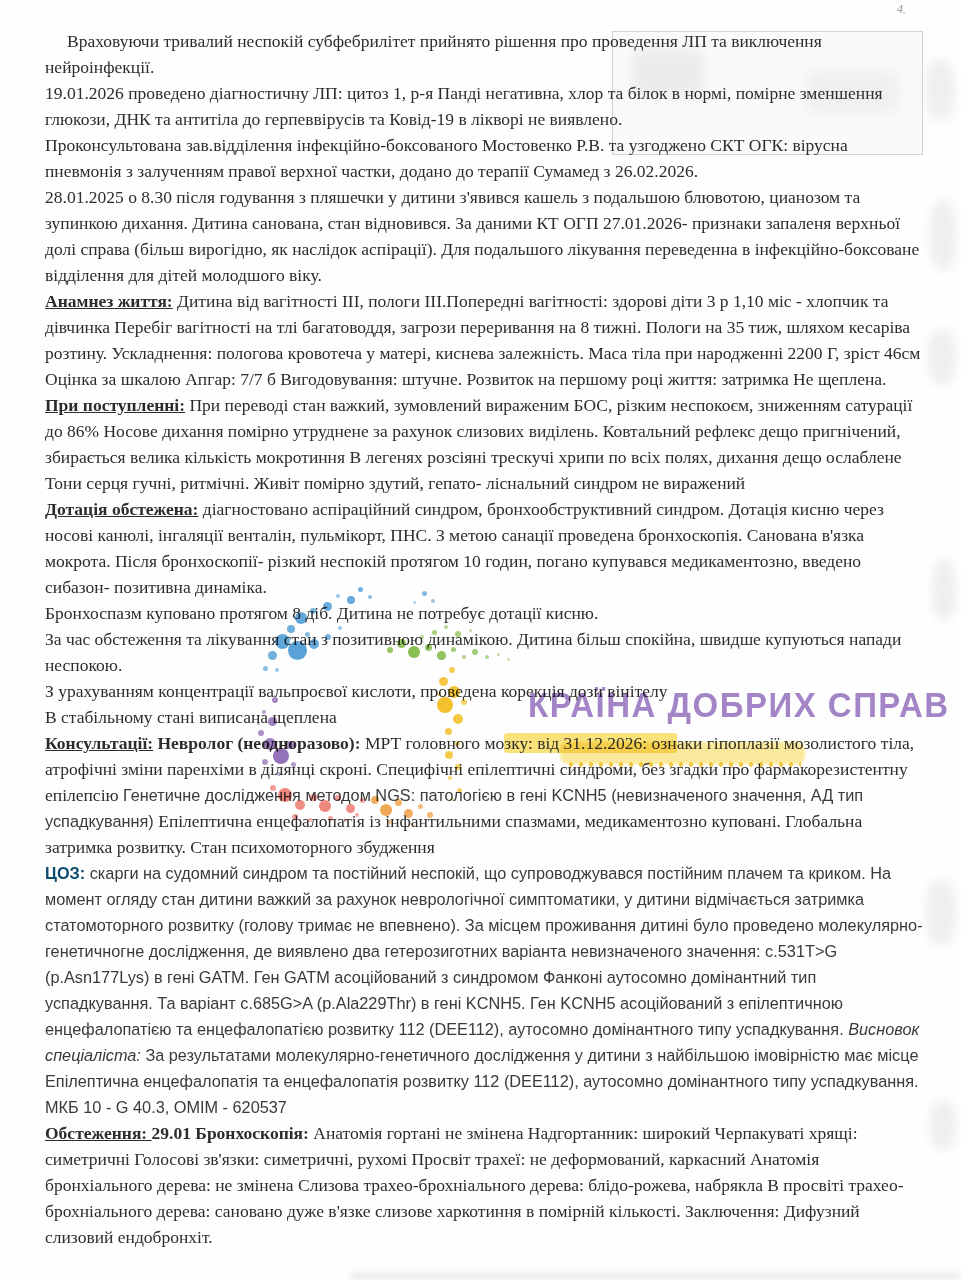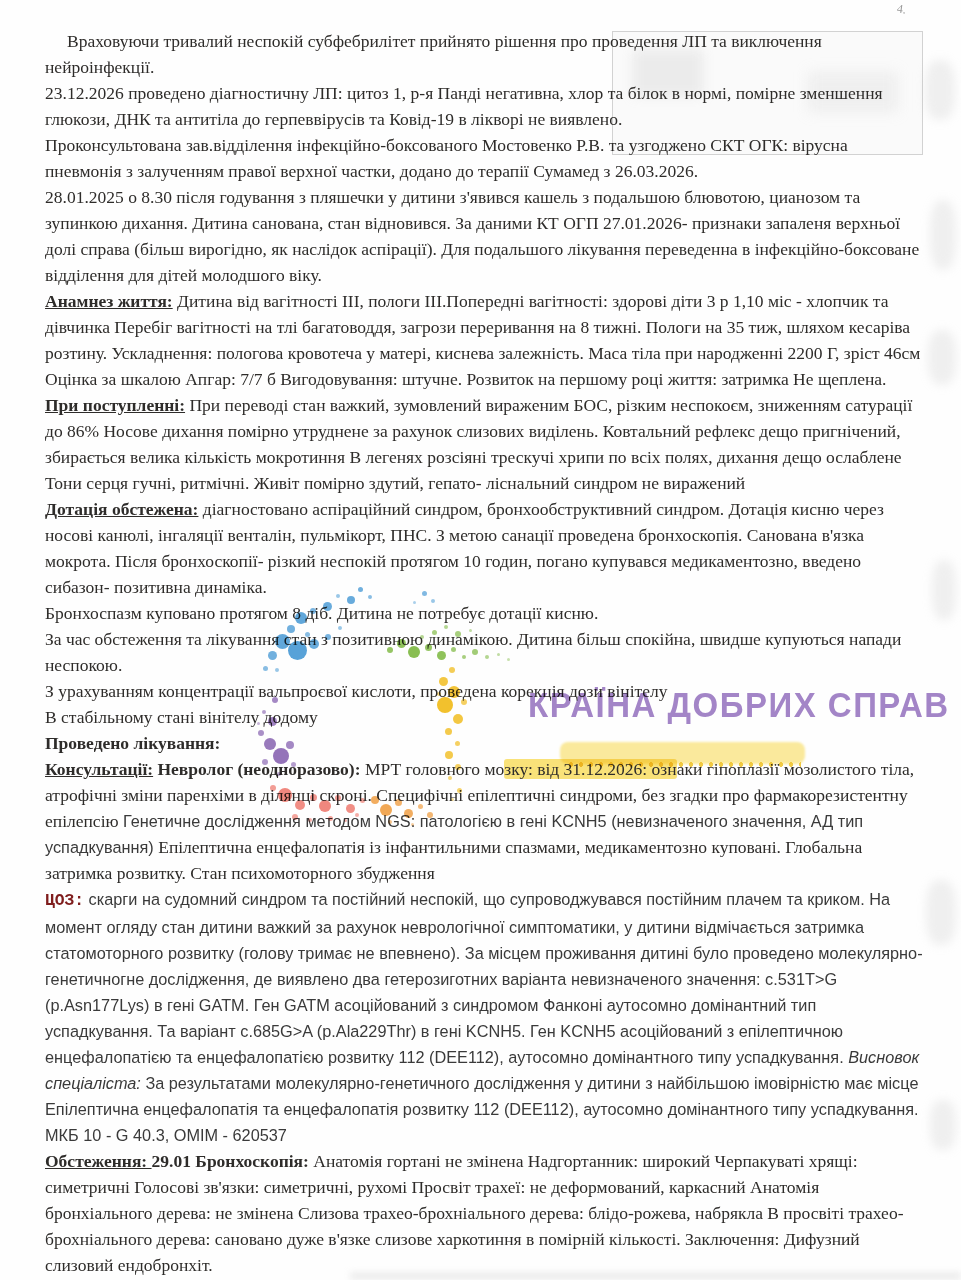--- a/index.html
+++ b/index.html
@@ -24,21 +24,21 @@
   .bottom-shadow{position:absolute;left:350px;top:1272px;width:611px;height:8px;
              background:rgba(205,205,205,.35);filter:blur(3px);}
   
   .doc-body{position:absolute;left:45px;top:28px;width:878px;z-index:2;
             color:#2e2c2a;font-size:17.5px;line-height:26px;}
   .doc-body p{margin:0;}
   .doc-body p.indent{text-indent:22px;}
   .b{font-weight:700;}
   .bu{font-weight:700;text-decoration:underline;}
   .sans{font-family:"Liberation Sans",sans-serif;font-size:16.3px;color:#3a3a3a;}
-  .sansb{font-family:Liberation Mono, monospace;font-size:16.3px;font-weight:700;color:#7f1d1d;}
+  .sansb{font-family:Liberation Sans, sans-serif;font-size:16.3px;font-weight:700;color:#0c4a6e;}
   .sansi{font-family:"Liberation Sans",sans-serif;font-size:16.3px;font-style:italic;color:#3a3a3a;}
   .hl{background:var(--hl, rgba(247,216,76,.75));border-radius:3px;}
   
   .watermark{position:absolute;left:0;top:0;width:961px;height:1280px;z-index:3;
              pointer-events:none;mix-blend-mode:multiply;}
   .wm-title{position:absolute;left:528px;top:686px;width:430px;
             font-family:"Liberation Sans",sans-serif;font-weight:700;font-size:33px;
             letter-spacing:1.5px;color:var(--wm-title,#9d7cc4);opacity:.92;
             transform:scaleY(1.08);white-space:nowrap;}
   .wm-url-strip{position:absolute;left:560px;top:742px;width:245px;height:22px;
@@ -61,31 +61,30 @@
   <div class="edge-smudge e1"></div>
   <div class="edge-smudge e2"></div>
   <div class="edge-smudge e3"></div>
   <div class="edge-smudge e4"></div>
   <div class="edge-smudge e5"></div>
   <div class="edge-smudge e6"></div>
   <div class="bottom-shadow"></div>
 
   <div class="doc-body">
       <p class="indent"><span>Враховуючи тривалий неспокій субфебрилітет прийнято рішення про проведення ЛП та виключення нейроінфекції.</span></p>
-      <p><span>23.12.2026 проведено діагностичну ЛП: цитоз 1, р-я Панді негативна, хлор та білок в нормі, помірне зменшення глюкози, ДНК та антитіла до герпеввірусів та Ковід-19 в лікворі не виявлено.</span></p>
-      <p><span>Проконсультована зав.відділення інфекційно-боксованого Мостовенко Р.В. та узгоджено СКТ ОГК: вірусна пневмонія з залученням правої верхної частки, додано до терапії Сумамед з 26.03.2026.</span></p>
+      <p><span>19.01.2026 проведено діагностичну ЛП: цитоз 1, р-я Панді негативна, хлор та білок в нормі, помірне зменшення глюкози, ДНК та антитіла до герпеввірусів та Ковід-19 в лікворі не виявлено.</span></p>
+      <p><span>Проконсультована зав.відділення інфекційно-боксованого Мостовенко Р.В. та узгоджено СКТ ОГК: вірусна пневмонія з залученням правої верхної частки, додано до терапії Сумамед з 26.02.2026.</span></p>
       <p><span>28.01.2025 о 8.30 після годування з пляшечки у дитини з'явився кашель з подальшою блювотою, цианозом та зупинкою дихання. Дитина санована, стан відновився. За даними КТ ОГП 27.01.2026- признаки запаленя верхньої долі справа (більш вирогідно, як наслідок аспірації). Для подальшого лікування переведенна в інфекційно-боксоване відділення для дітей молодшого віку.</span></p>
       <p><span class="bu">Анамнез життя:</span><span> Дитина від вагітності ІІІ, пологи ІІІ.Попередні вагітності: здорові діти 3 р 1,10 міс - хлопчик та дівчинка Перебіг вагітності на тлі багатоводдя, загрози переривання на 8 тижні. Пологи на 35 тиж, шляхом кесаріва розтину. Ускладнення: пологова кровотеча у матері, киснева залежність. Маса тіла при народженні 2200 Г, зріст 46см Оцінка за шкалою Апгар: 7/7 б Вигодовування: штучне. Розвиток на першому році життя: затримка Не щеплена.</span></p>
       <p><span class="bu">При поступленні:</span><span> При переводі стан важкий, зумовлений вираженим БОС, різким неспокоєм, зниженням сатурації до 86% Носове дихання помірно утруднене за рахунок слизових виділень. Ковтальний рефлекс дещо пригнічений, збирається велика кількість мокротиння В легенях розсіяні трескучі хрипи по всіх полях, дихання дещо ослаблене Тони серця гучні, ритмічні. Живіт помірно здутий, гепато- ліснальний синдром не виражений</span></p>
       <p><span class="bu">Дотація обстежена:</span><span> діагностовано аспіраційний синдром, бронхообструктивний синдром. Дотація кисню через носові канюлі, інгаляції венталін, пульмікорт, ПНС. З метою санації проведена бронхоскопія. Санована в'язка мокрота. Після бронхоскопії- різкий неспокій протягом 10 годин, погано купувався медикаментозно, введено сибазон- позитивна динаміка.</span></p>
       <p><span>Бронхоспазм куповано протягом 8 діб. Дитина не потребує дотації кисню.</span></p>
       <p><span>За час обстеження та лікування стан з позитивною динамікою. Дитина більш спокійна, швидше купуються напади неспокою.</span></p>
       <p><span>З урахуванням концентрації вальпроєвої кислоти, проведена корекція дози вінітелу</span></p>
-      <p><span>В стабільному стані вінітелу додому</span></p>
-      <p><span class="b">Проведено лікування:</span></p>
+      <p><span>В стабільному стані виписана щеплена</span></p>
       <p><span class="bu">Консультації:</span><span class="b"> Невролог (неодноразово):</span><span> МРТ головного мо</span><span class="hl">зку: від 31.12.2026: озн</span><span>аки гіпоплазії мозолистого тіла, атрофічні зміни паренхіми в ділянці скроні. Специфічні епілептичні синдроми, без згадки про фармакорезистентну епілепсію </span><span class="sans">Генетичне дослідження методом NGS: патологією в гені KCNH5 (невизначеного значення, АД тип успадкування) </span><span>Епілептична енцефалопатія із інфантильними спазмами, медикаментозно куповані. Глобальна затримка розвитку. Стан психомоторного збудження</span></p>
       <p><span class="sansb">ЦОЗ:</span><span class="sans"> скарги на судомний синдром та постійний неспокій, що супроводжувався постійним плачем та криком. На момент огляду стан дитини важкий за рахунок неврологічної симптоматики, у дитини відмічається затримка статомоторного розвитку (голову тримає не впевнено). За місцем проживання дитині було проведено молекулярно-генетичногне дослідження, де виявлено два гетерозиготних варіанта невизначеного значення: с.531T&gt;G (p.Asn177Lys) в гені GATM. Ген GATM асоційований з синдромом Фанконі аутосомно домінантний тип успадкування. Та варіант с.685G&gt;A (p.Ala229Thr) в гені KCNH5. Ген KCNH5 асоційований з епілептичною енцефалопатією та енцефалопатією розвитку 112 (DEE112), аутосомно домінантного типу успадкування.  </span><span class="sansi">Висновок спеціаліста:</span><span class="sans"> За результатами молекулярно-генетичного дослідження у дитини з найбільшою імовірністю має місце Епілептична енцефалопатія та енцефалопатія розвитку 112 (DEE112), аутосомно домінантного типу успадкування. МКБ 10 - G 40.3, OMIM - 620537</span></p>
       <p><span class="bu">Обстеження: </span><span class="b">29.01 Бронхоскопія:</span><span> Анатомія гортані не змінена Надгортанник: широкий Черпакуваті хрящі: симетричні Голосові зв'язки: симетричні, рухомі Просвіт трахеї: не деформований, каркасний Анатомія бронхіального дерева: не змінена Слизова трахео-брохніального дерева: блідо-рожева, набрякла В просвіті трахео-брохніального дерева: сановано дуже в'язке слизове харкотиння в помірній кількості. Заключення: Дифузний слизовий ендобронхіт.</span></p>
     </div>
 
   <div class="watermark">
     <div id="wm-dots">
         <div class="dot" style="left: 357.5px; top: 586.5px; width: 5px; height: 5px; background: rgb(88, 163, 217); opacity: 0.85;"></div>
         <div class="dot" style="left: 368px; top: 595px; width: 4px; height: 4px; background: rgb(88, 163, 217); opacity: 0.7;"></div>
         <div class="dot" style="left: 347px; top: 596px; width: 8px; height: 8px; background: rgb(88, 163, 217); opacity: 0.9;"></div>

